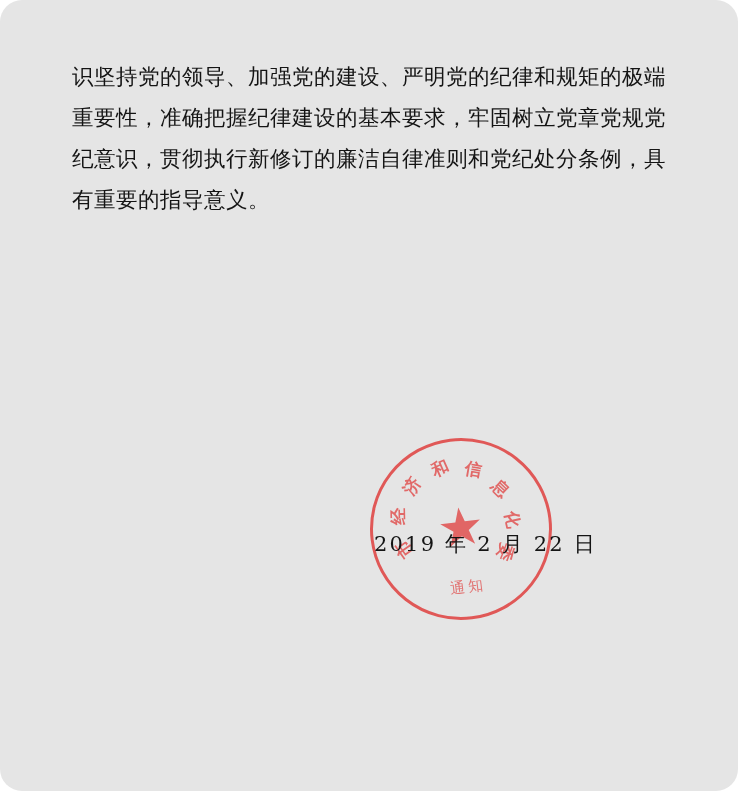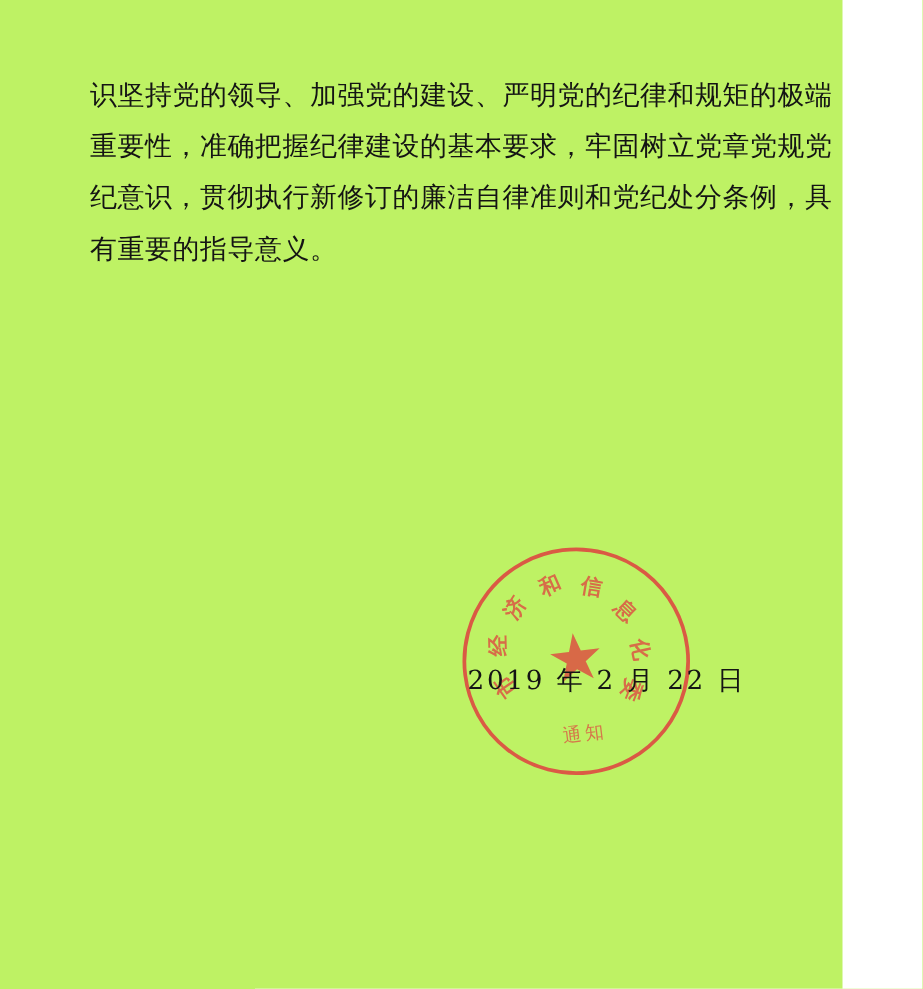--- a/index.html
+++ b/index.html
@@ -9,23 +9,24 @@
   body {
     width: 738px;
     height: 791px;
     background: #ffffff;
     font-family: "DejaVu Serif", "Liberation Serif", serif;
     color: #1a1a1a;
     overflow: hidden;
   }
   .page {
     position: relative;
-    width: 674px;
+    width: 738px;
     height: 791px;
-    background: #bef264;
+    background: #e5e5e5;
+    border-radius: 22px;
   }
   .doc-body {
     position: absolute;
     left: 72px;
     top: 56px;
     width: 594px;
   }
   .para {
     font-size: 21.5px;
     line-height: 41px;

